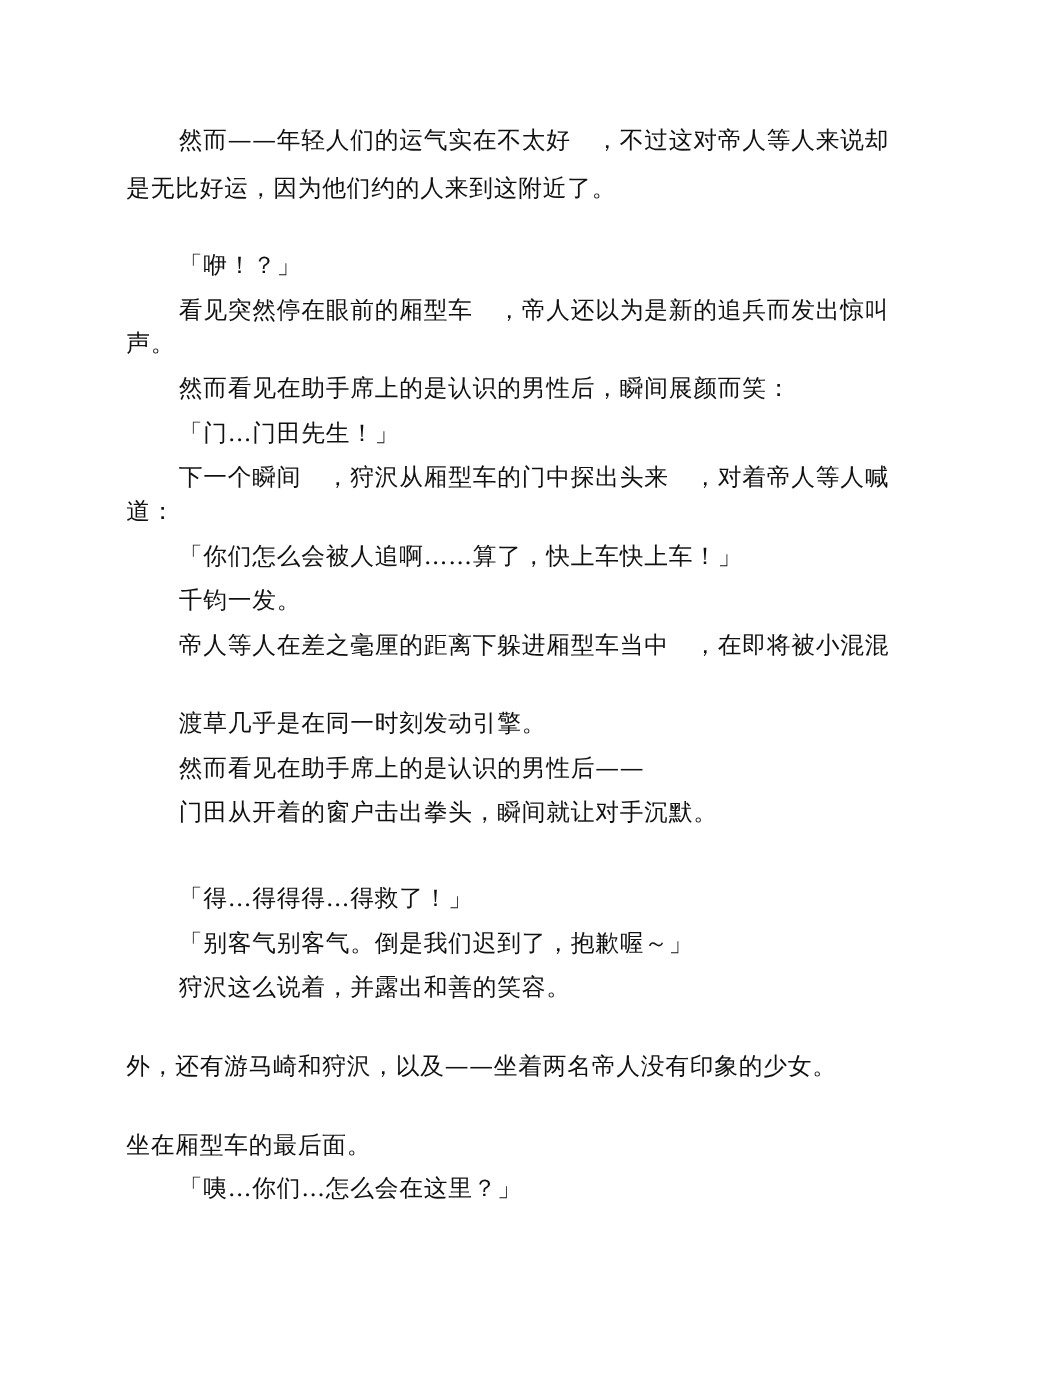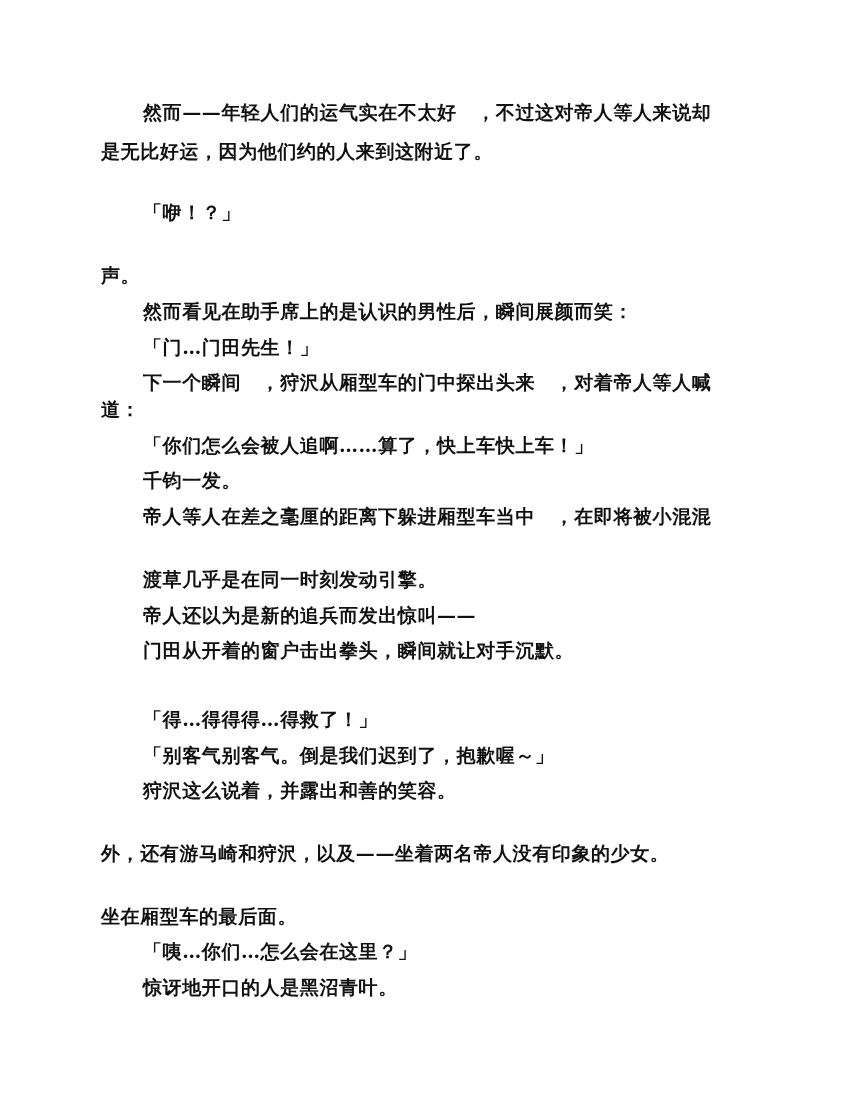--- a/index.html
+++ b/index.html
@@ -1,40 +1,40 @@
 <!DOCTYPE html>
 <html><head>
 <meta charset="utf-8">
 <style>
   html, body { margin: 0; padding: 0; background: #ffffff; }
   body { width: 850px; height: 1100px; position: relative; overflow: hidden;
          font-family: "DejaVu Serif", "Liberation Serif", serif; color: #111; }
   .page { position: absolute; left: 0; top: 0; width: 850px; height: 1100px; }
   .line { position: absolute; left: 101px; font-size: 19px; line-height: 22px;
-          white-space: pre; letter-spacing: 0.6px; font-weight: bold; }
+          white-space: pre; letter-spacing: 0.6px; }
   .indent { left: 143px; }
 </style>
 </head>
 <body>
 
 <div class="page">
   <div class="line indent" style="top:101px">然而——年轻人们的运气实在不太好　，不过这对帝人等人来说却</div>
   <div class="line" style="top:140px">是无比好运，因为他们约的人来到这附近了。</div>
   <div class="line indent" style="top:201px">「咿！？」</div>
+  <div class="line indent" style="top:237px">看见突然停在眼前的厢型车　，帝人还以为是新的追兵而发出惊叫</div>
   <div class="line" style="top:264px">声。</div>
   <div class="line indent" style="top:300px">然而看见在助手席上的是认识的男性后，瞬间展颜而笑：</div>
   <div class="line indent" style="top:336px">「门…门田先生！」</div>
   <div class="line indent" style="top:371px">下一个瞬间　，狩沢从厢型车的门中探出头来　，对着帝人等人喊</div>
   <div class="line" style="top:398px">道：</div>
   <div class="line indent" style="top:434px">「你们怎么会被人追啊……算了，快上车快上车！」</div>
   <div class="line indent" style="top:469px">千钧一发。</div>
   <div class="line indent" style="top:505px">帝人等人在差之毫厘的距离下躲进厢型车当中　，在即将被小混混</div>
   <div class="line indent" style="top:568px">渡草几乎是在同一时刻发动引擎。</div>
-  <div class="line indent" style="top:604px">帝人还以为是新的追兵而发出惊叫——</div>
+  <div class="line indent" style="top:604px">然而看见在助手席上的是认识的男性后——</div>
   <div class="line indent" style="top:639px">门田从开着的窗户击出拳头，瞬间就让对手沉默。</div>
   <div class="line indent" style="top:708px">「得…得得得…得救了！」</div>
   <div class="line indent" style="top:744px">「别客气别客气。倒是我们迟到了，抱歉喔～」</div>
   <div class="line indent" style="top:779px">狩沢这么说着，并露出和善的笑容。</div>
   <div class="line" style="top:842px">外，还有游马崎和狩沢，以及——坐着两名帝人没有印象的少女。</div>
   <div class="line" style="top:905px">坐在厢型车的最后面。</div>
   <div class="line indent" style="top:940px">「咦…你们…怎么会在这里？」</div>
-  <div class="line indent" style="top:976px">惊讶地开口的人是黑沼青叶。</div>
 </div>
 
 </body></html>

